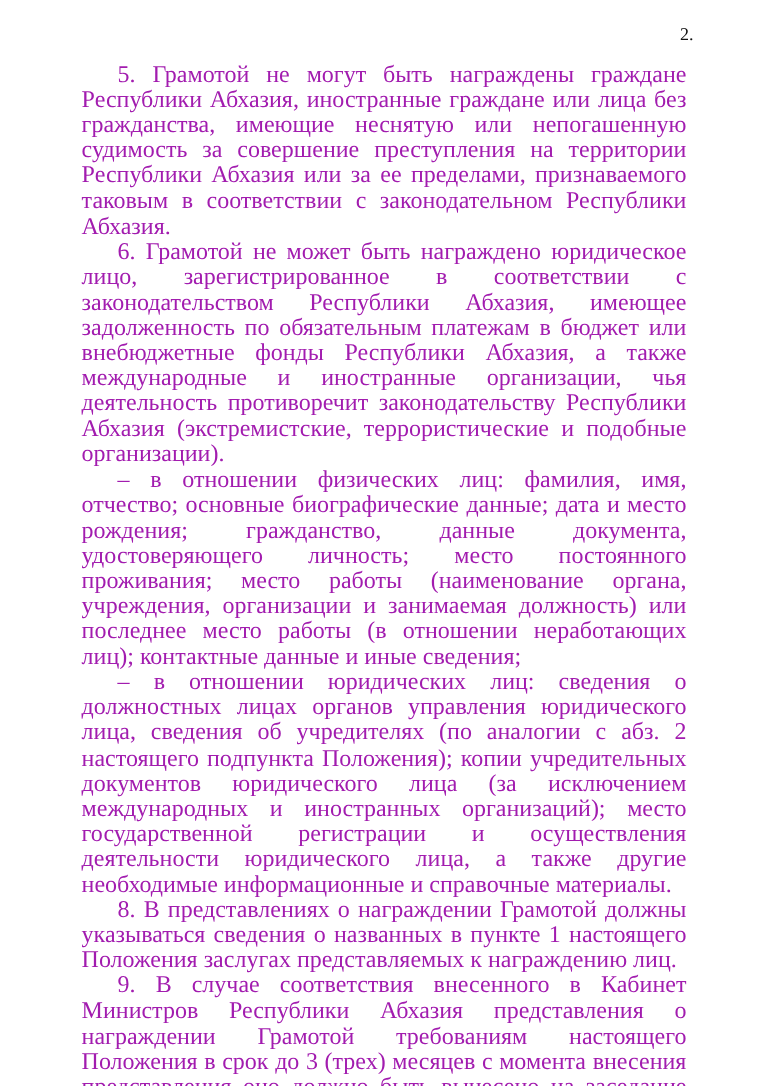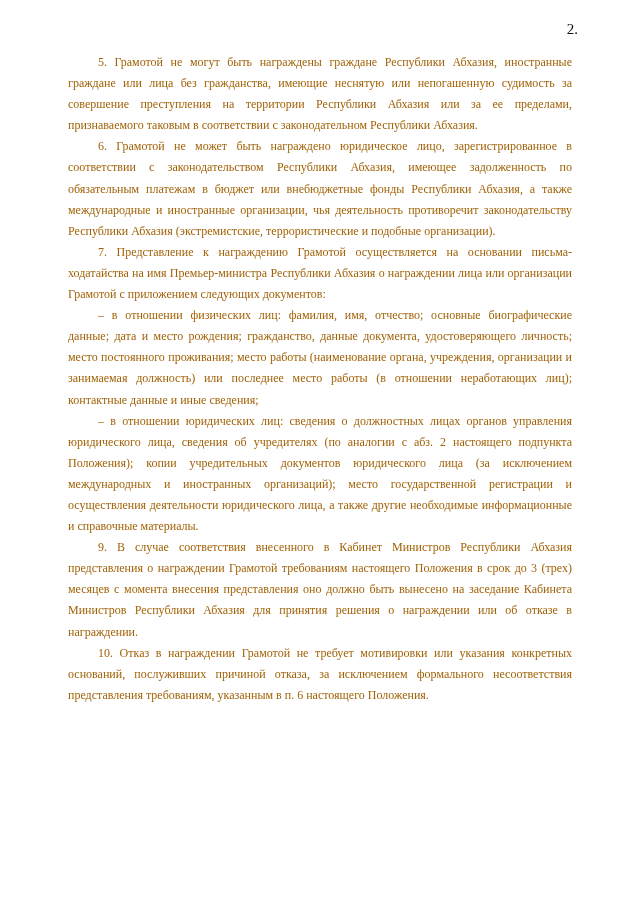--- a/index.html
+++ b/index.html
@@ -27,39 +27,39 @@
     right: 62px;
     font-size: 15px;
     line-height: 1;
     color: #111111;
   }
   .body-text {
     margin-top: 30px;
   }
   p.para {
     margin: 0;
-    font-size: 12px;
+    font-size: 20px;
     line-height: 21.1px;
     text-align: justify;
     text-justify: inter-word;
     text-indent: 30px;
-    color: #a16207;
+    color: #a21caf;
     hyphens: manual;
   }
 </style>
 </head>
 <body>
 
 <div class="page">
 
   <div class="page-number">2.</div>
 
   <div class="body-text">
     <p class="para">5. Грамотой не могут быть награждены граждане Республики Абхазия, иностранные граждане или лица без гражданства, имеющие неснятую или непогашенную судимость за совершение преступления на территории Республики Абхазия или за ее пределами, признаваемого таковым в соответствии с законодательном Республики Абхазия.</p>
     <p class="para">6. Грамотой не может быть награждено юридическое лицо, зарегистрированное в соответствии с законодательством Республики Абхазия, имеющее задолженность по обязательным платежам в бюджет или внебюджетные фонды Республики Абхазия, а также международные и иностранные организации, чья деятельность противоречит законодательству Республики Абхазия (экстремистские, террористические и подобные организации).</p>
-    <p class="para">7. Представление к награждению Грамотой осуществляется на основании письма-ходатайства на имя Премьер-министра Республики Абхазия о награждении лица или организации Грамотой с приложением следующих документов:</p>
     <p class="para">– в отношении физических лиц: фамилия, имя, отчество; основные биографические данные; дата и место рождения; гражданство, данные документа, удостоверяющего личность; место постоянного проживания; место работы (наименование органа, учреждения, организации и занимаемая должность) или последнее место работы (в отношении неработающих лиц); контактные данные и иные сведения;</p>
     <p class="para">– в отношении юридических лиц: сведения о должностных лицах органов управления юридического лица, сведения об учредителях (по аналогии с абз. 2 настоящего подпункта Положения); копии учредительных документов юридического лица (за исключением международных и иностранных организаций); место государственной регистрации и осуществления деятельности юридического лица, а также другие необходимые информационные и справочные материалы.</p>
+    <p class="para">8. В представлениях о награждении Грамотой должны указываться сведения о названных в пункте 1 настоящего Положения заслугах представляемых к награждению лиц.</p>
     <p class="para">9. В случае соответствия внесенного в Кабинет Министров Республики Абхазия представления о награждении Грамотой требованиям настоящего Положения в срок до 3 (трех) месяцев с момента внесения представления оно должно быть вынесено на заседание Кабинета Министров Республики Абхазия для принятия решения о награждении или об отказе в награждении.</p>
     <p class="para">10. Отказ в награждении Грамотой не требует мотивировки или указания конкретных оснований, послуживших причиной отказа, за исключением формального несоответствия представления требованиям, указанным в п. 6 настоящего Положения.</p>
   </div>
 
 </div>
 
 </body></html>

